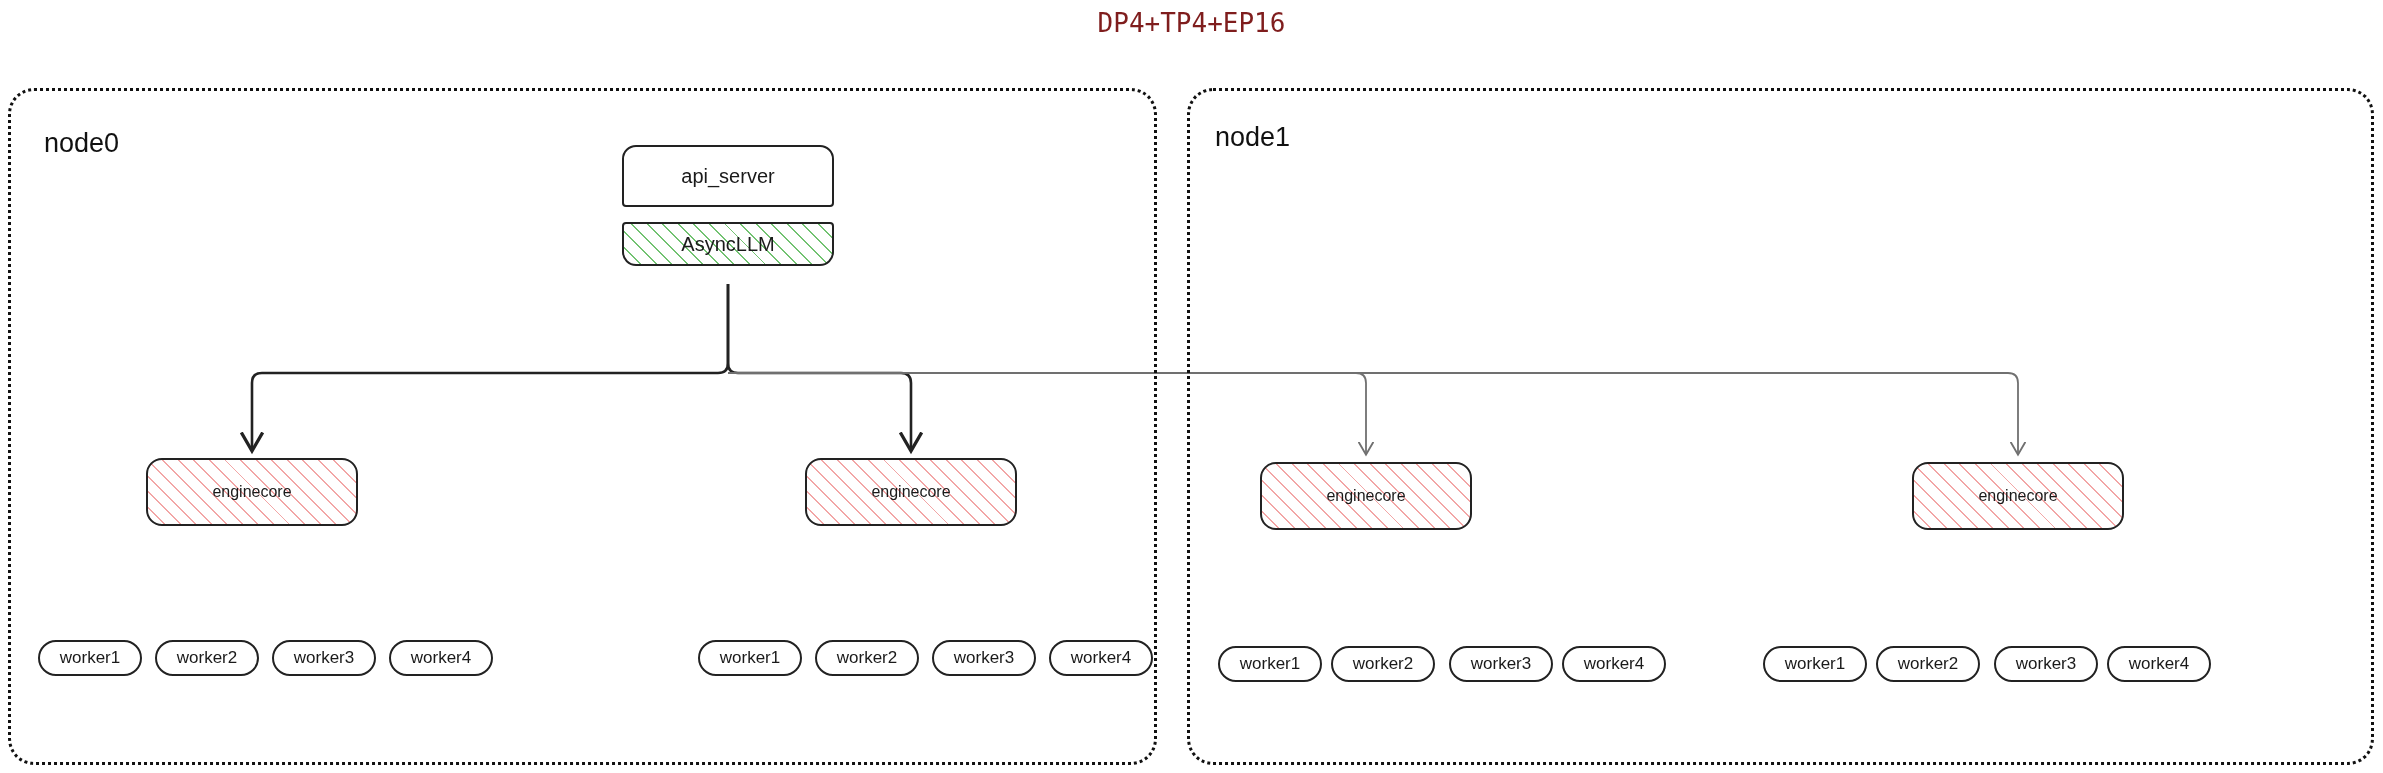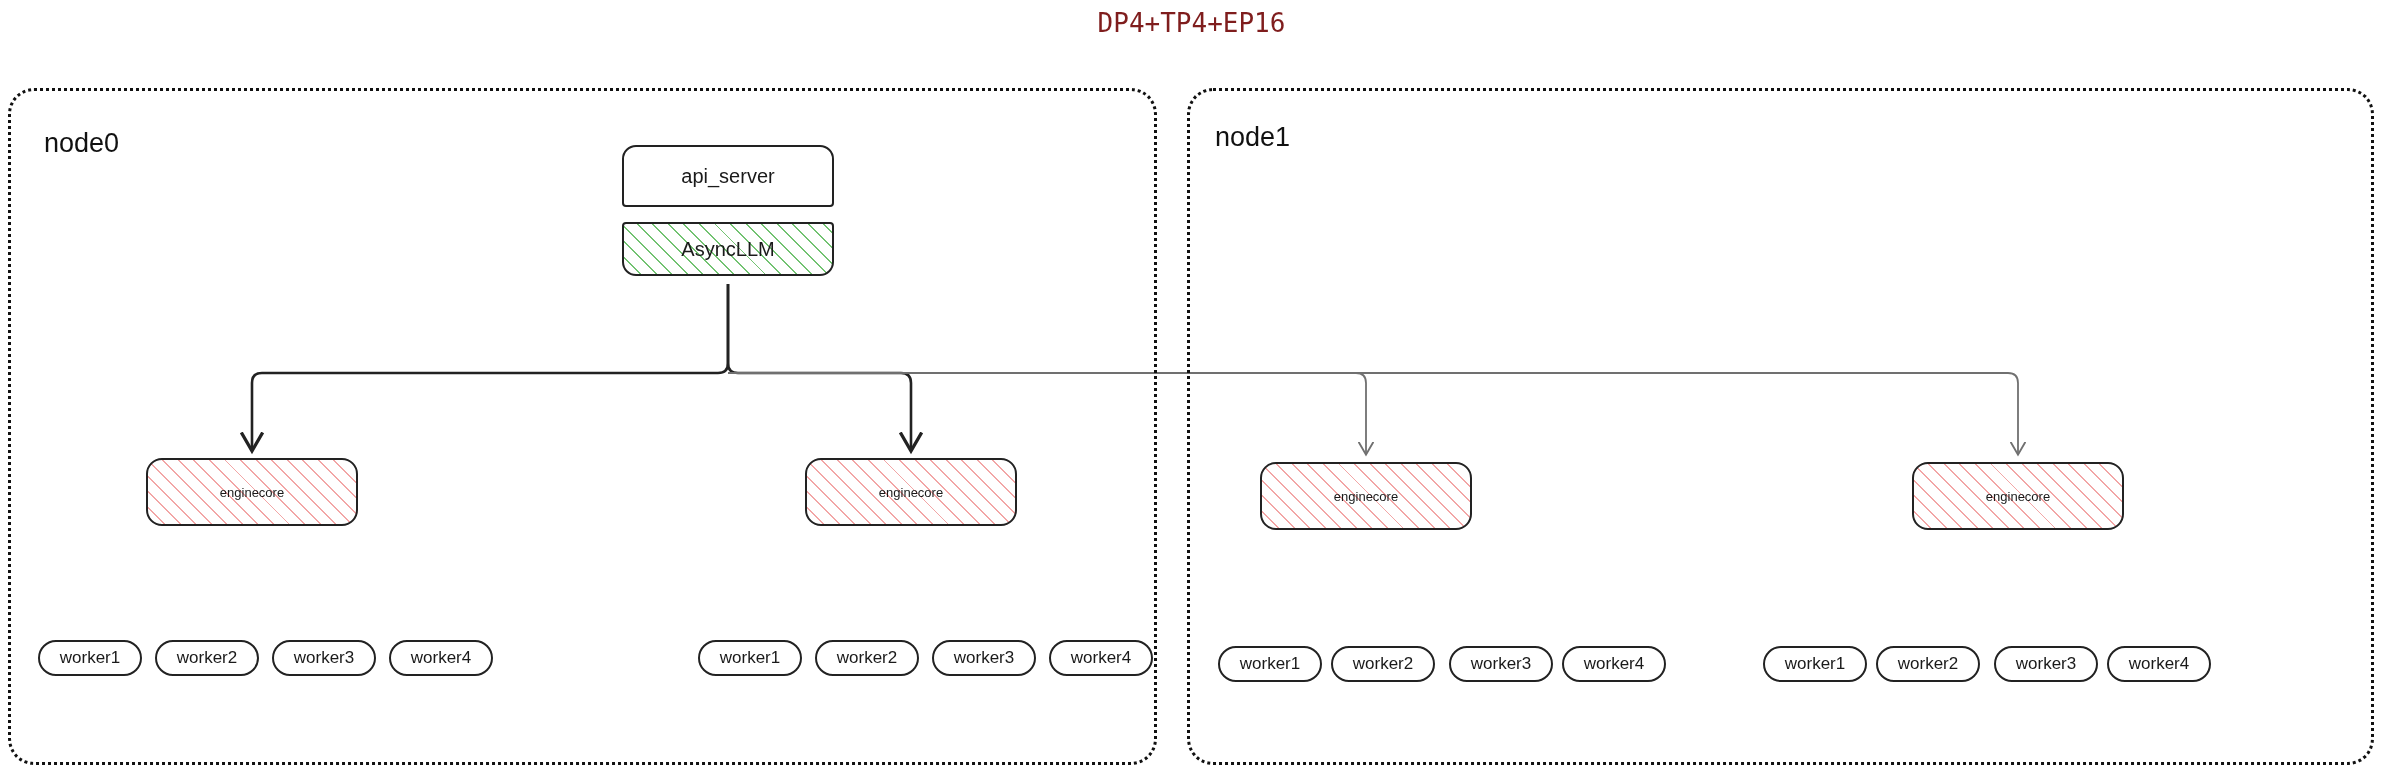--- a/index.html
+++ b/index.html
@@ -75,21 +75,21 @@
         45deg,
         rgba(106,191,105,0.95) 0px,
         rgba(106,191,105,0.95) 1.4px,
         rgba(255,255,255,0) 1.4px,
         rgba(255,255,255,0) 11px);
   }
 
   
   .box-engine {
     border-radius: 16px;
-    font-size: 13px;
+    font-size: 16px;
     background-color: #ffffff;
     background-image: repeating-linear-gradient(
         45deg,
         rgba(240,150,150,0.85) 0px,
         rgba(240,150,150,0.85) 1.4px,
         rgba(255,255,255,0) 1.4px,
         rgba(255,255,255,0) 11px);
   }
 
   
@@ -137,21 +137,21 @@
     <path d="M 728 373 L 1356 373 Q 1366 373 1366 383 L 1366 454" fill="none" stroke="#707070" stroke-width="1.8" marker-end="url(#arrow-light)"></path>
     <path d="M 728 373 L 2008 373 Q 2018 373 2018 383 L 2018 454" fill="none" stroke="#707070" stroke-width="1.8" marker-end="url(#arrow-light)"></path>
   </svg>
 
   <div class="node-box" style="left:8px; top:88px; width:1149px; height:677px;"></div>
   <div class="node-label" style="left:44px; top:128px;">node0</div>
 
   <div class="gbox box-api" style="left:622px; top:145px; width:212px; height:62px;">
     <span>api_server</span>
   </div>
-  <div class="gbox box-async" style="left:622px; top:222px; width:212px; height:54px;">
+  <div class="gbox box-async" style="left:622px; top:222px; width:212px; height:44px;">
     <span>AsyncLLM</span>
   </div>
 
   <div class="gbox box-engine" style="left:146px; top:458px; width:212px; height:68px;">
     <span>enginecore</span>
   </div>
   <div class="gbox box-engine" style="left:805px; top:458px; width:212px; height:68px;">
     <span>enginecore</span>
   </div>
 

